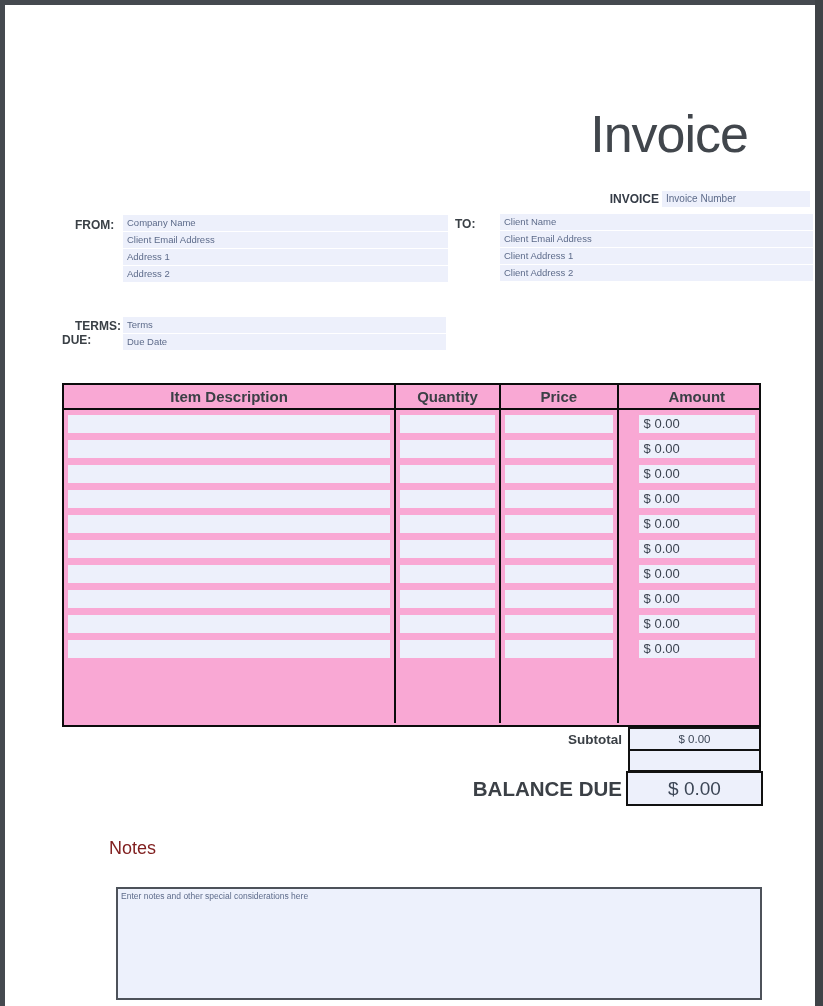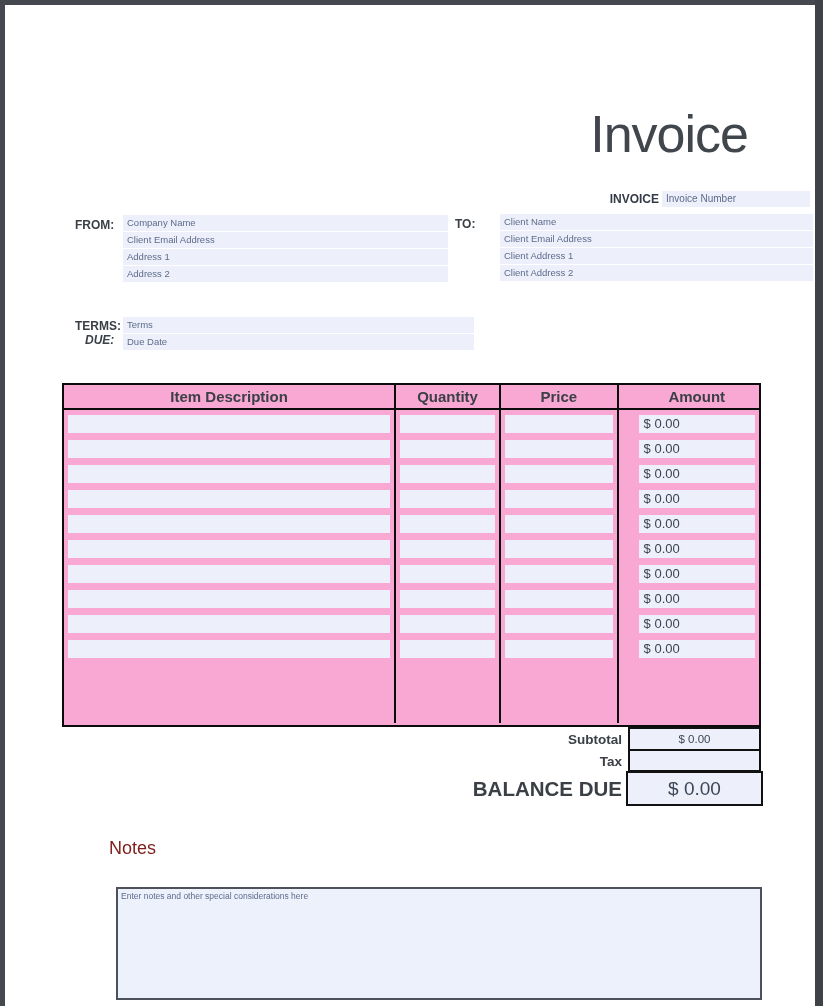--- a/index.html
+++ b/index.html
@@ -26,21 +26,21 @@
   .hdr-input { height:16px; font-size:10px; }
   .hdr-input.date { width:157px; border-left:1px solid #8d96b0; }
   .hdr-input.inv  { width:148px; }
 
   .blk-label { position:absolute; font-size:12px; font-weight:bold; color:#3a4046; }
   .fstack { position:absolute; }
   .fstack .field { margin-bottom:1px; }
 
   .fstack.from  { left:123px; top:215px; width:325px; }
   .fstack.to    { left:500px; top:214px; width:313px; }
-  .fstack.terms { left:123px; top:317px; width:351px; }
+  .fstack.terms { left:123px; top:317px; width:323px; }
 
   
   .items { position:absolute; left:62px; top:383px; width:699px; height:344px;
     border:2px solid #0c0c0c; background:#f9a8d4; }
   .thead { display:flex; height:25px; border-bottom:2px solid #0c0c0c; }
   .th { font-size:15px; font-weight:bold; color:#3b4046; text-align:center; line-height:24px; }
   .tbody { display:flex; height:313px; }
   .c-desc   { width:339px; border-right:2px solid #0c0c0c; }
   .c-qty    { width:107px; border-right:2px solid #0c0c0c; }
   .c-price  { width:120px; border-right:2px solid #0c0c0c; }
@@ -92,21 +92,21 @@
 
   <div class="blk-label" style="left:455px; top:217px;">TO:</div>
   <div class="fstack to">
     <div class="field">Client Name</div>
     <div class="field">Client Email Address</div>
     <div class="field">Client Address 1</div>
     <div class="field">Client Address 2</div>
   </div>
 
   <div class="blk-label" style="left:75px; top:319px;">TERMS:</div>
-  <div class="blk-label" style="left:85px; top:333px;font-style:italic;">DUE:</div>
+  <div class="blk-label" style="left:62px; top:333px;">DUE:</div>
   <div class="fstack terms">
     <div class="field">Terms</div>
     <div class="field">Due Date</div>
   </div>
 
   <div class="items">
     <div class="thead">
       <div class="th c-desc">Item Description</div>
       <div class="th c-qty">Quantity</div>
       <div class="th c-price">Price</div>
@@ -159,20 +159,19 @@
         <div class="f amt">$ 0.00</div>
         <div class="f amt">$ 0.00</div>
         <div class="f amt">$ 0.00</div>
         <div class="f amt">$ 0.00</div>
       </div>
     </div>
   </div>
 
   <div class="tot-label sub">Subtotal</div>
   <div class="tot-box sub">$ 0.00</div>
-  <div class="tot-label tax">Tax</div>
   <div class="tot-box tax"></div>
   <div class="tot-label bal">BALANCE DUE</div>
   <div class="tot-box bal">$ 0.00</div>
 
   <div class="notes-h">Notes</div>
   <div class="notes-box">Enter notes and other special considerations here</div>
 </div>
 
 </body></html>

